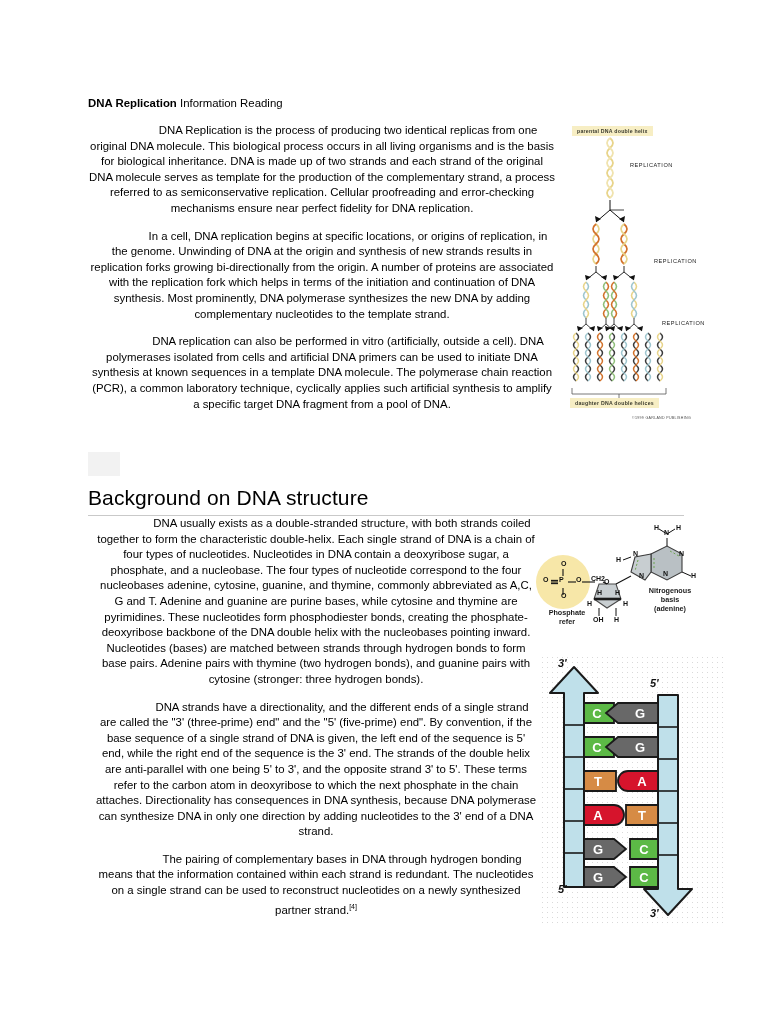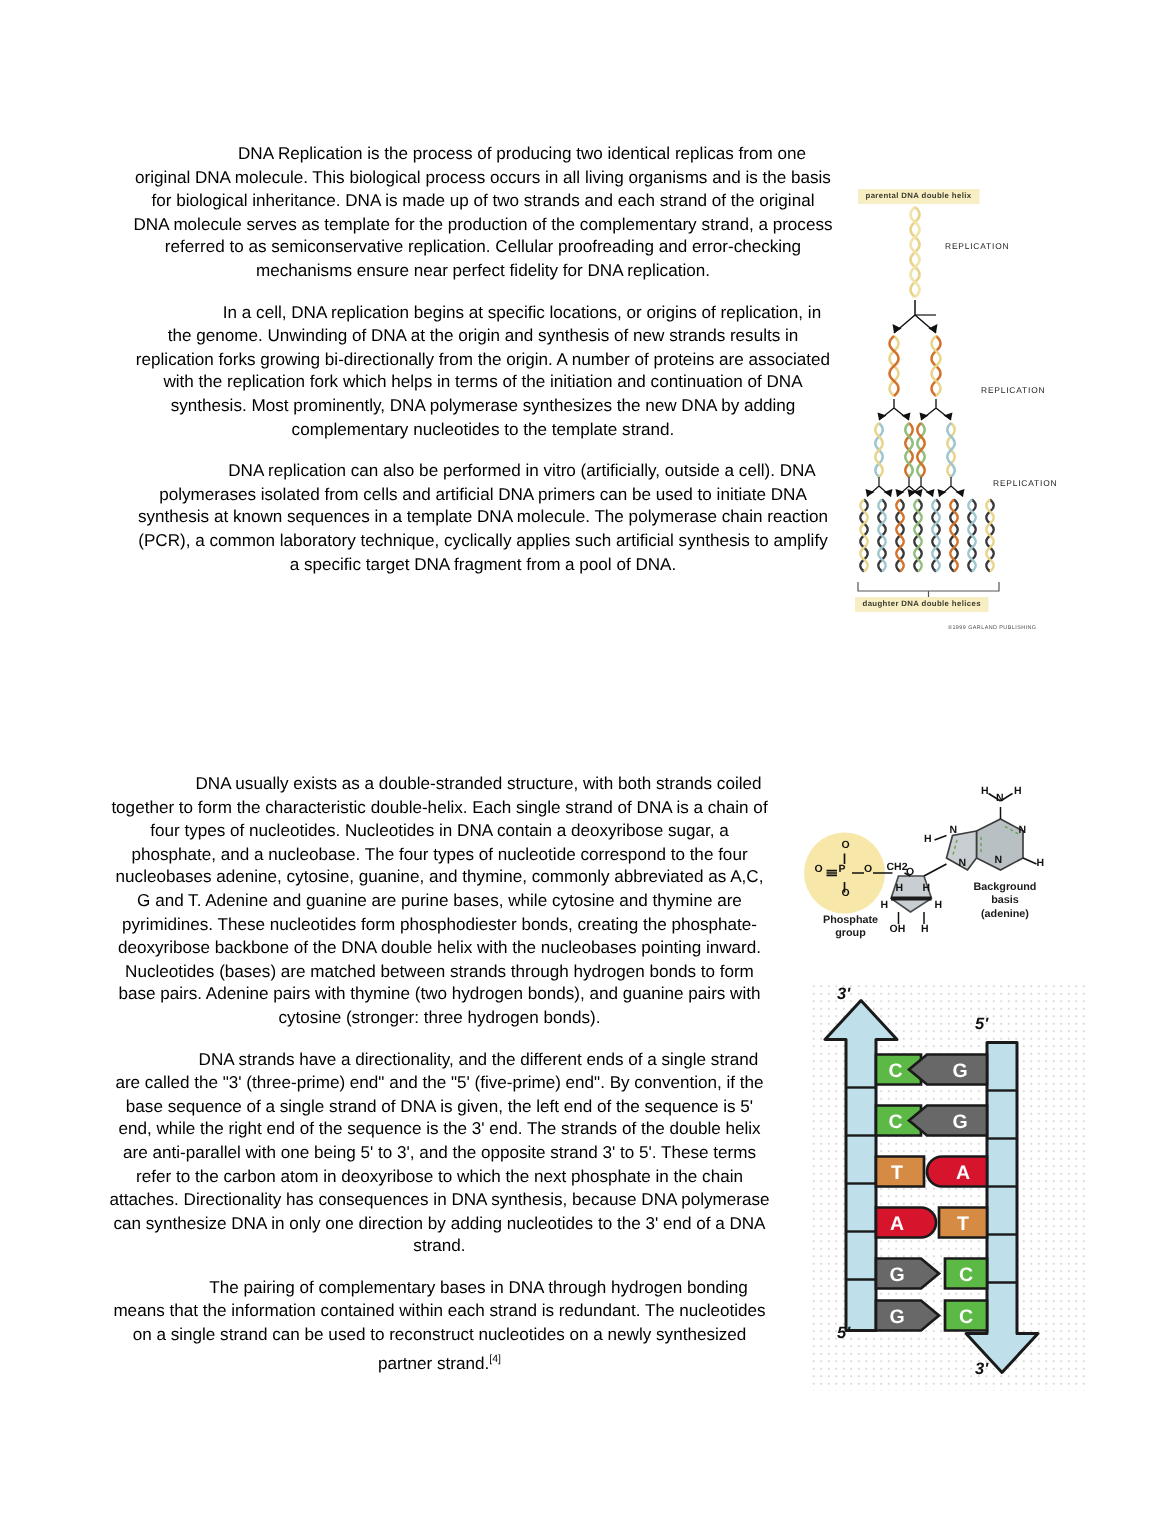--- a/index.html
+++ b/index.html
@@ -52,21 +52,21 @@
     font-size: 21px;
     font-weight: normal;
     margin: 0 0 5px 0;
     letter-spacing: .1px;
   }
   .rule { height: 1px; background: #c9c9c9; width: 100%; }
 
   
   .doc-body2 {
     position: absolute;
-    left: 72px; top: 516px;
+    left: 95px; top: 516px;
     width: 442px;
   }
 
   
   .fig-replication {
     position: absolute;
     left: 562px; top: 124px;
     width: 146px; height: 302px;
   }
   .fig-replication .cap {
@@ -146,27 +146,33 @@
   .pr-tr { left: 110px; top: 22px; }
   .pr-bl { left: 18px; top: 228px; }
   .pr-br { left: 110px; top: 252px; }
 </style>
 </head>
 <body>
 
 <div class="page">
 
   <div class="doc-body">
+    <div class="intro-head"><span class="b">DNA Replication</span><span> Information Reading</span></div>
 
     <p class="para">DNA Replication is the process of producing two identical replicas from one original DNA molecule.  This biological process occurs in all living organisms and is the basis for biological inheritance. DNA is made up of two strands and each strand of the original DNA molecule serves as template for the production of the complementary strand, a process referred to as semiconservative replication. Cellular proofreading and error-checking mechanisms ensure near perfect fidelity for DNA replication.</p>
     <p class="para">In a cell, DNA replication begins at specific locations, or origins of replication, in the genome.  Unwinding of DNA at the origin and synthesis of new strands results in replication forks growing bi-directionally from the origin. A number of proteins are associated with the replication fork which helps in terms of the initiation and continuation of DNA synthesis. Most prominently, DNA polymerase synthesizes the new DNA by adding complementary nucleotides to the template strand.</p>
 
     <p class="para"><span>DNA replication can also be performed </span><span class="it">in vitro</span><span> (artificially, outside a cell). DNA polymerases isolated from cells and artificial DNA primers can be used to initiate DNA synthesis at known sequences in a template DNA molecule. The polymerase chain reaction (PCR), a common laboratory technique, cyclically applies such artificial synthesis to amplify a specific target DNA fragment from a pool of DNA.</span></p>
   </div>
 
+  <div class="section-wrap">
+    <div class="gray-box"></div>
+    <h1 class="section-title">Background on DNA structure</h1>
+    <div class="rule"></div>
+  </div>
 
   <div class="doc-body2">
     <p class="para">DNA usually exists as a double-stranded structure, with both strands coiled together to form the characteristic double-helix. Each single strand of DNA is a chain of four types of nucleotides. Nucleotides in DNA contain a deoxyribose sugar, a phosphate, and a nucleobase. The four types of nucleotide correspond to the four nucleobases adenine, cytosine, guanine, and thymine, commonly abbreviated as A,C, G and T. Adenine and guanine are purine bases, while cytosine and thymine are pyrimidines. These nucleotides form phosphodiester bonds, creating the phosphate-deoxyribose backbone of the DNA double helix with the nucleobases pointing inward. Nucleotides (bases) are matched between strands through hydrogen bonds to form base pairs. Adenine pairs with thymine (two hydrogen bonds), and guanine pairs with cytosine (stronger: three hydrogen bonds).</p>
     <p class="para">DNA strands have a directionality, and the different ends of a single strand are called the "3' (three-prime) end" and the "5' (five-prime) end". By convention, if the base sequence of a single strand of DNA is given, the left end of the sequence is 5' end, while the right end of the sequence is the 3' end. The strands of the double helix are anti-parallel with one being 5' to 3', and the opposite strand 3' to 5'. These terms refer to the carbon atom in deoxyribose to which the next phosphate in the chain attaches. Directionality has consequences in DNA synthesis, because DNA polymerase can synthesize DNA in only one direction by adding nucleotides to the 3' end of a DNA strand.</p>
     <p class="para"><span>The pairing of complementary bases in DNA through hydrogen bonding means that the information contained within each strand is redundant. The nucleotides on a single strand can be used to reconstruct nucleotides on a newly synthesized partner strand.</span><sup>[4]</sup></p>
   </div>
 
   <div class="fig-replication">
     <svg width="146" height="302" viewBox="0 0 146 302">
       <defs>
@@ -347,24 +353,24 @@
     <span class="atom" style="left:149px;top:0px">H</span>
     <span class="atom" style="left:152px;top:26px">N</span>
     <span class="atom" style="left:136px;top:46px">N</span>
     <span class="atom" style="left:164px;top:48px">H</span>
     <span class="atom" style="left:106px;top:26px">N</span>
     <span class="atom" style="left:112px;top:48px">N</span>
     <span class="atom" style="left:89px;top:32px">H</span>
 
     <div class="nuc-txt nt-phosphate">
       <span>Phosphate</span><br>
-      <span>group</span>
+      <span>refer</span>
     </div>
     <div class="nuc-txt nt-base">
-      <span>Background</span><br>
+      <span>Nitrogenous</span><br>
       <span>basis</span><br>
       <span>(adenine)</span>
     </div>
   </div>
 
   <div class="fig-ladder">
     <svg width="186" height="272" viewBox="0 0 186 272">
 
       <g>
         <path d="M24,38 L24,232 L44,232 L44,38 L58,38 L34,12 L10,38 Z" fill="#bfe0ea" stroke="#1a1a1a" stroke-width="2" stroke-linejoin="round"></path>

